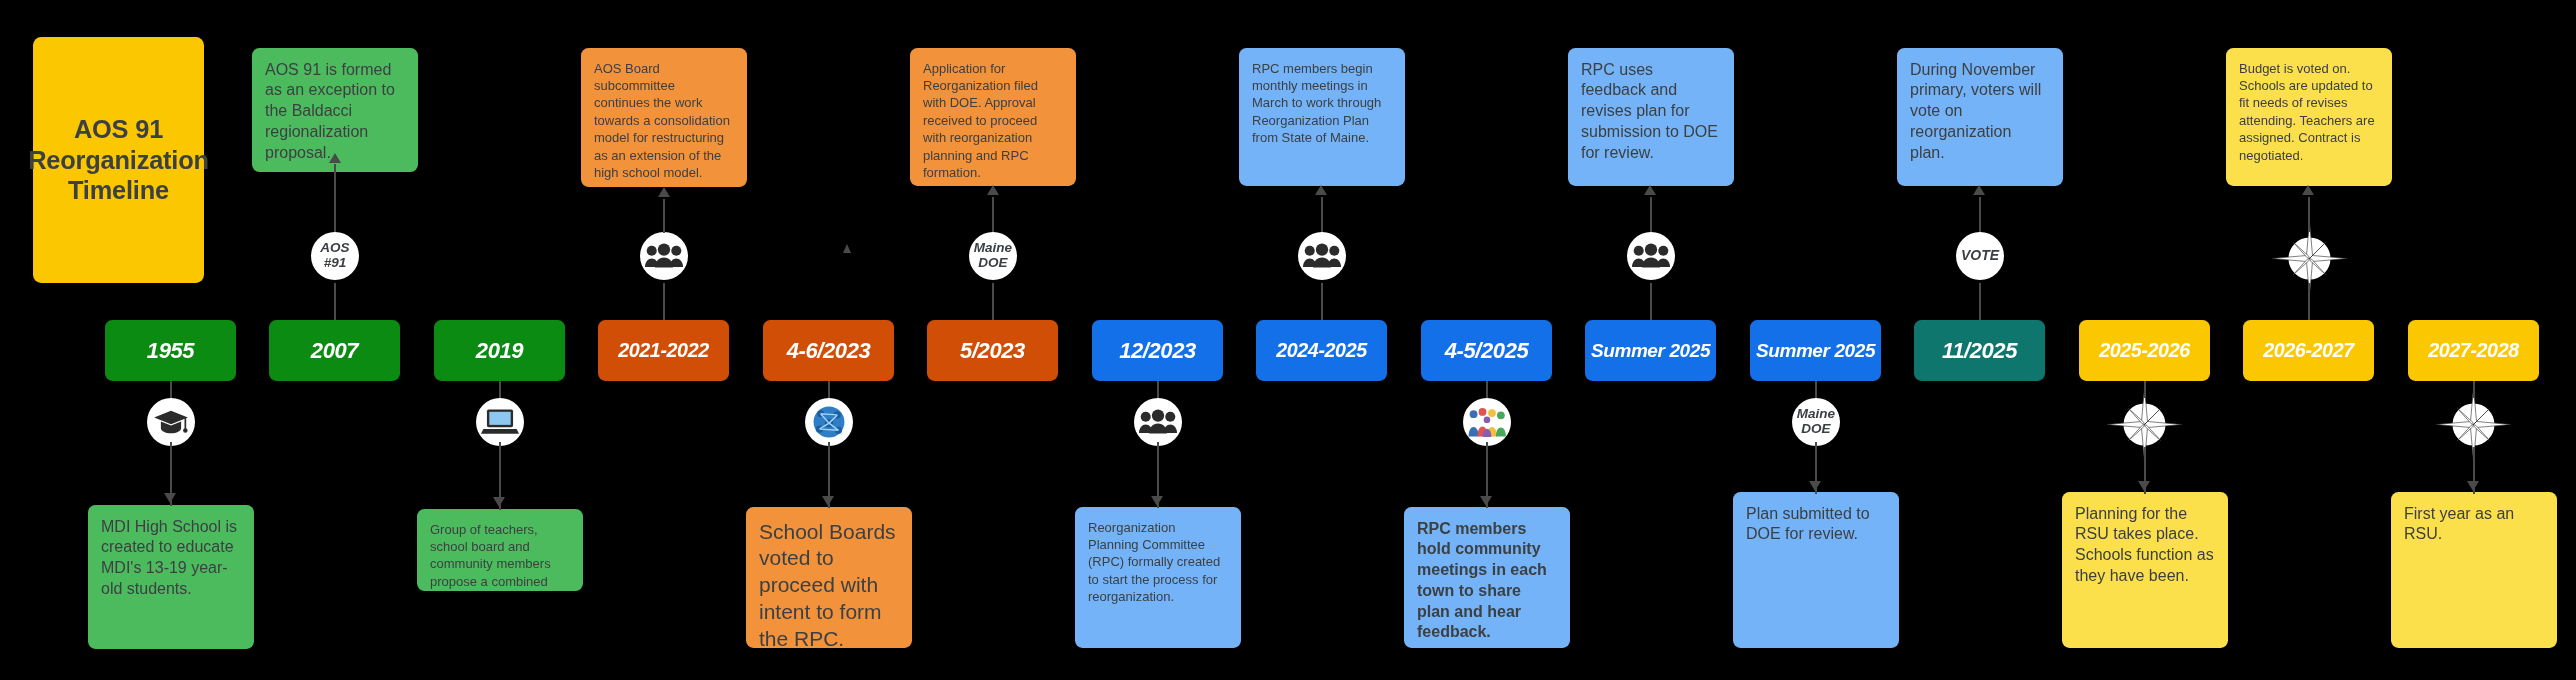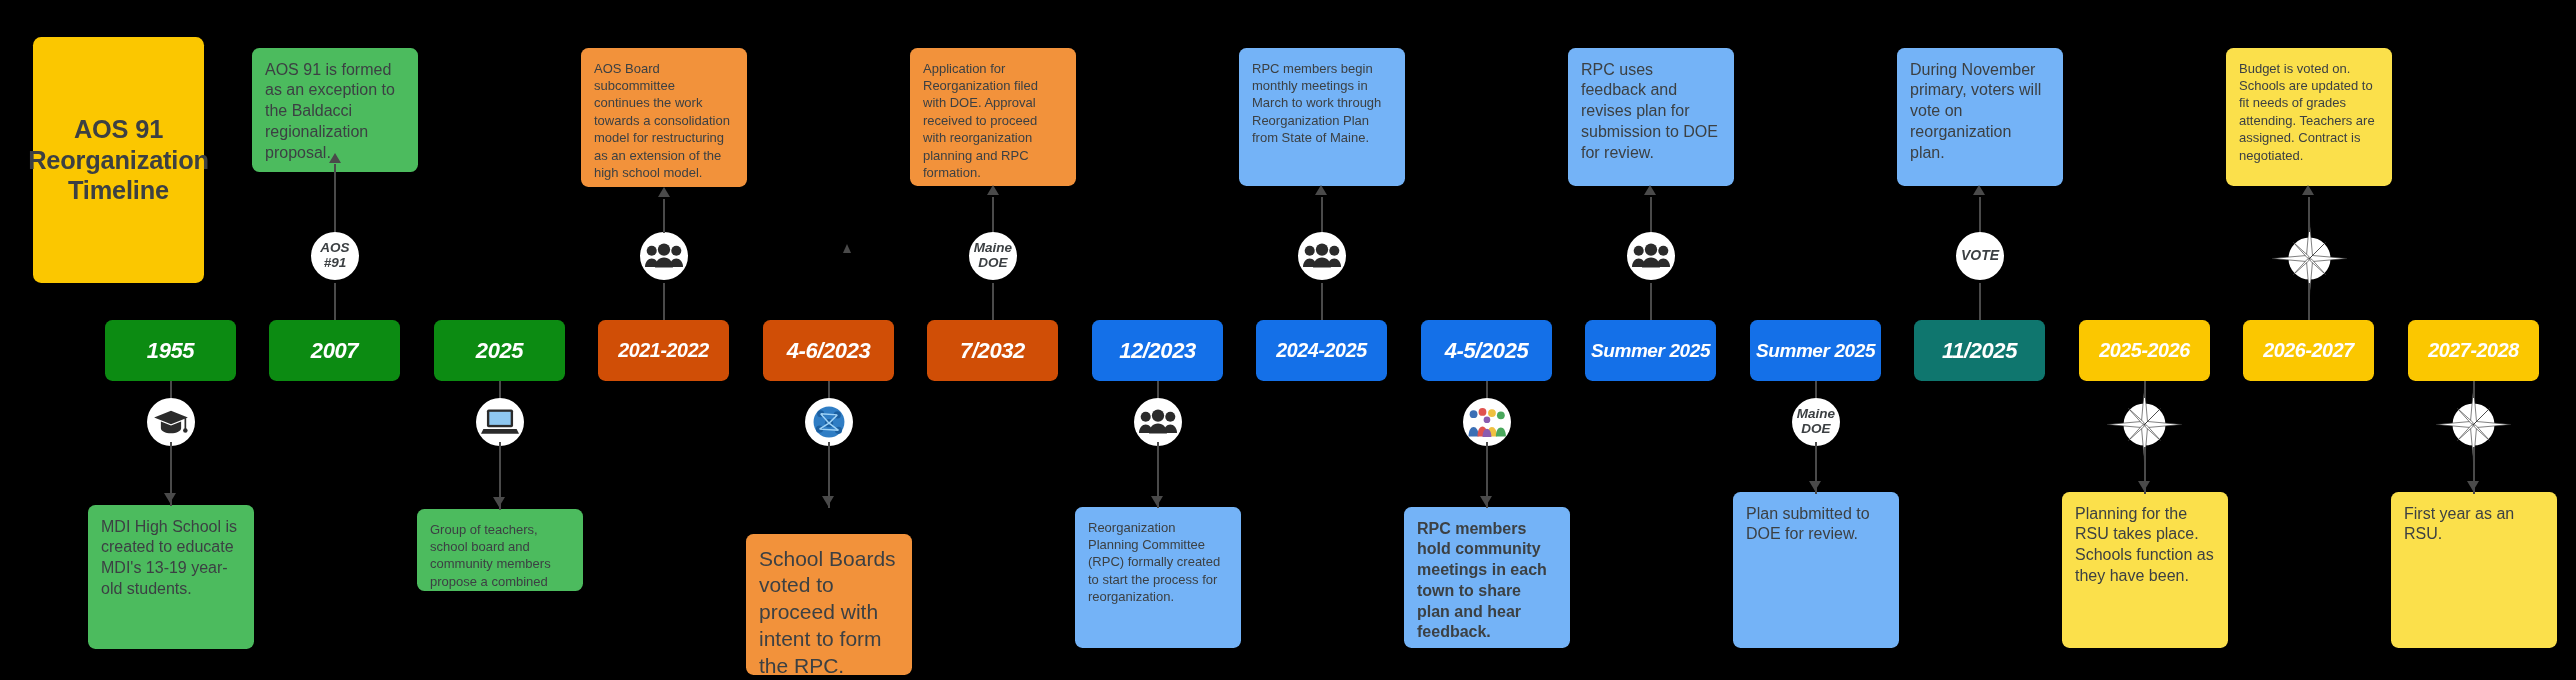--- a/index.html
+++ b/index.html
@@ -137,21 +137,21 @@
       <div class="note fs-md top" style="left: 252px; top: 48px; width: 166px; height: 124px; background: rgb(76, 187, 94);">
         <span class="txt">AOS 91 is formed as an exception to the Baldacci regionalization proposal.</span>
       </div>
       <div class="badge" style="width: 48px; height: 48px; left: 311px; top: 232px;">
         <div class="bt">AOS<br>#91</div>
       </div>
       <div class="conn" style="left: 334px; top: 283px; height: 37px;"></div>
       <div class="conn" style="left: 334px; top: 164px; height: 68px;"></div>
       <div class="arrow up" style="left: 329px; top: 153px;"></div>
       <div class="chip" style="left: 434px; top: 320px; width: 131px; background: rgb(12, 139, 18);">
-        <span>2025</span>
+        <span>2019</span>
       </div>
       <div class="note fs-sm bot" style="left: 417px; top: 509px; width: 166px; height: 82px; background: rgb(76, 187, 94);">
         <span class="txt">Group of teachers, school board and community members propose a combined middle school for 12-14 year- old students.</span>
       </div>
       <div class="badge" style="width: 48px; height: 48px; left: 476px; top: 398px;">
         <svg width="38" height="33" viewBox="0 0 64 52">
           <rect x="10" y="4" width="44" height="30" rx="3" fill="#2b2b2b"></rect>
           <rect x="14" y="8" width="36" height="22" fill="#8ec7f0"></rect>
           <path fill="#2b2b2b" d="M4 37h56l4 8H0z"></path>
         </svg>
@@ -174,41 +174,41 @@
           <path fill="#2b2b2b" d="M44 42c0-9 6-15 12-15s12 6 12 15z"></path>
           <path fill="#2b2b2b" d="M18 43c0-11 7-18 16-18s16 7 16 18z"></path>
         </svg>
       </div>
       <div class="conn" style="left: 663px; top: 283px; height: 37px;"></div>
       <div class="conn" style="left: 663px; top: 199px; height: 34px;"></div>
       <div class="arrow up" style="left: 658px; top: 187px;"></div>
       <div class="chip" style="left: 763px; top: 320px; width: 131px; background: rgb(208, 78, 6);">
         <span>4-6/2023</span>
       </div>
-      <div class="note fs-lg bot" style="left: 746px; top: 534px; width: 166px; height: 141px; background: rgb(242, 146, 59);">
+      <div class="note fs-lg bot" style="left: 746px; top: 507px; width: 166px; height: 141px; background: rgb(242, 146, 59);">
         <span class="txt">School Boards voted to proceed with intent to form the RPC.</span>
       </div>
       <div class="badge" style="width: 48px; height: 48px; left: 805px; top: 398px;">
         <svg width="38" height="38" viewBox="0 0 64 64">
           <circle cx="32" cy="32" r="26" fill="#2f7dc4"></circle>
           <circle cx="18" cy="18" r="6" fill="#1b5fa0"></circle>
           <circle cx="46" cy="20" r="6" fill="#1b5fa0"></circle>
           <circle cx="32" cy="34" r="7" fill="#1b5fa0"></circle>
           <circle cx="16" cy="44" r="6" fill="#1b5fa0"></circle>
           <circle cx="48" cy="46" r="6" fill="#1b5fa0"></circle>
           <g stroke="#9fd3f7" stroke-width="2.5" fill="none">
             <path d="M18 18 32 34M46 20 32 34M32 34 16 44M32 34 48 46M18 18 46 20M16 44 48 46"></path>
           </g>
         </svg>
       </div>
       <div class="conn" style="left: 828px; top: 381px; height: 17px;"></div>
       <div class="conn" style="left: 828px; top: 442px; height: 66px;"></div>
       <div class="arrow down" style="left: 822px; top: 496px;"></div>
       <div class="chip" style="left: 927px; top: 320px; width: 131px; background: rgb(208, 78, 6);">
-        <span>7/2032</span>
+        <span>5/2023</span>
       </div>
       <div class="note fs-sm top" style="left: 910px; top: 48px; width: 166px; height: 138px; background: rgb(242, 146, 59);">
         <span class="txt">Application for Reorganization filed with DOE.  Approval received to proceed with reorganization planning and RPC formation.</span>
       </div>
       <div class="badge" style="width: 48px; height: 48px; left: 969px; top: 232px;">
         <div class="bt">Maine<br>DOE</div>
       </div>
       <div class="conn" style="left: 992px; top: 283px; height: 37px;"></div>
       <div class="conn" style="left: 992px; top: 197px; height: 35px;"></div>
       <div class="arrow up" style="left: 987px; top: 185px;"></div>
@@ -337,21 +337,21 @@
           </g>
         </svg>
       </div>
       <div class="conn" style="left: 2144px; top: 381px; height: 17px;"></div>
       <div class="conn" style="left: 2144px; top: 447px; height: 47px;"></div>
       <div class="arrow down" style="left: 2138px; top: 481px;"></div>
       <div class="chip" style="left: 2243px; top: 320px; width: 131px; background: rgb(251, 199, 0); font-size: 19.7px;">
         <span>2026-2027</span>
       </div>
       <div class="note fs-sm top" style="left: 2226px; top: 48px; width: 166px; height: 138px; background: rgb(251, 224, 75);">
-        <span class="txt">Budget is voted on. Schools are updated to fit needs of grades attending. Teachers are assigned. Contract is negotiated.</span>
+        <span class="txt">Budget is voted on. Schools are updated to fit needs of revises attending. Teachers are assigned. Contract is negotiated.</span>
       </div>
       <div class="badge" style="width: 53px; height: 53px; left: 2283px; top: 232px; background: transparent; overflow: visible;">
         <svg width="75" height="75" viewBox="0 0 100 100" style="overflow:visible">
           <circle cx="50" cy="50" r="28" fill="#ffffff"></circle>
           <g fill="#ffffff" stroke="#2b2b2b" stroke-width="0.8">
             <polygon points="50,0 54,46 50,50 46,46"></polygon>
             <polygon points="50,100 54,54 50,50 46,54"></polygon>
             <polygon points="0,50 46,46 50,50 46,54"></polygon>
             <polygon points="100,50 54,46 50,50 54,54"></polygon>
             <polygon points="28,28 49,47 50,50 47,49"></polygon>

